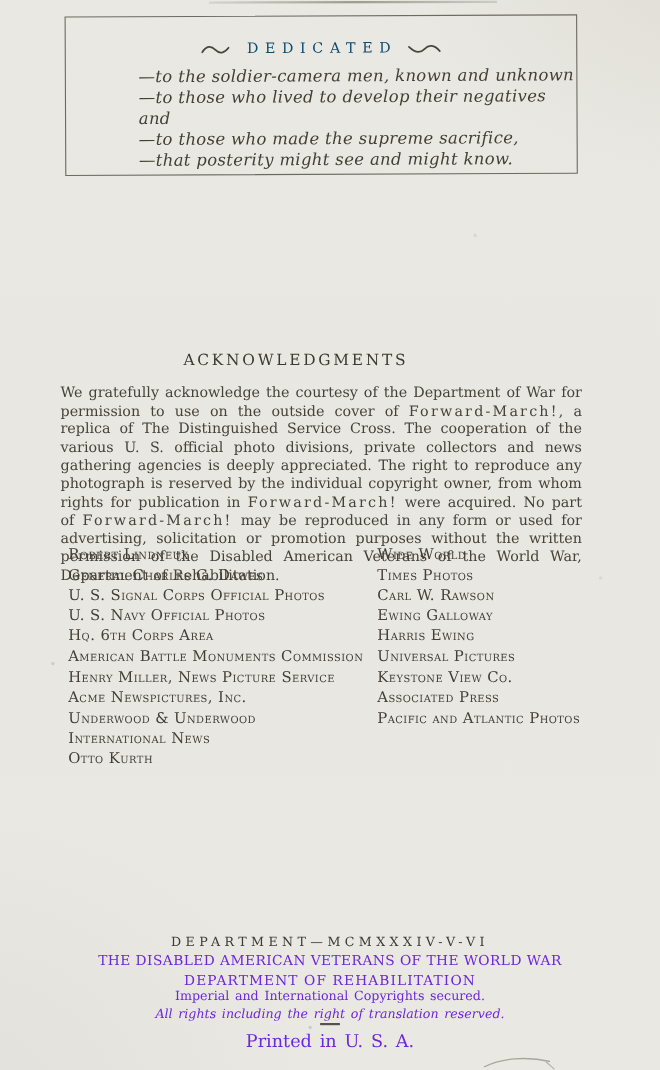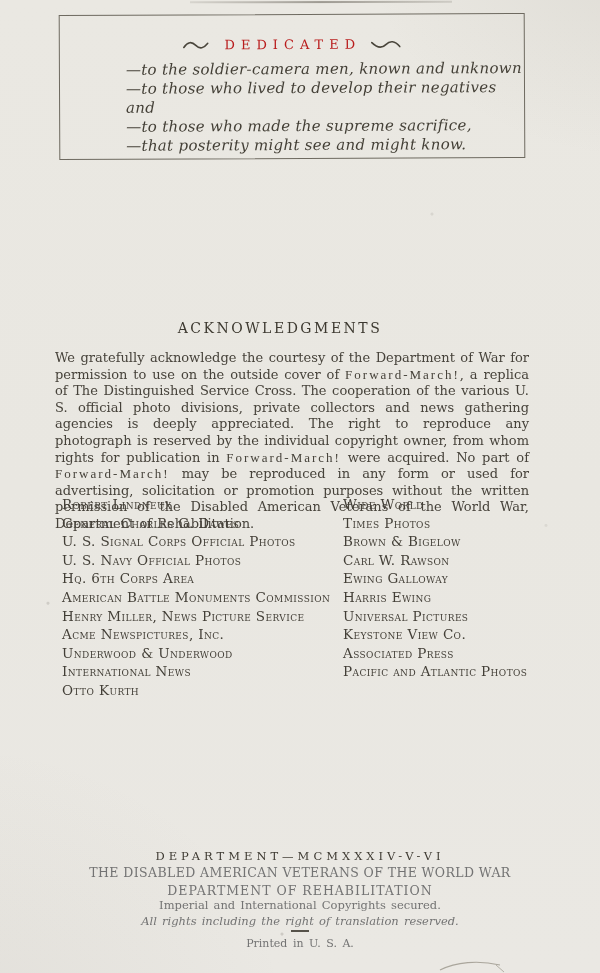--- a/index.html
+++ b/index.html
@@ -34,74 +34,74 @@
     left: 59px; top: 14px; width: 466px; height: 145px;
     border: 1px solid #6e6a60;
     transform: rotate(-0.25deg);
     box-sizing: border-box;
   }
   .dedication-header {
     margin-top: 22px;
     display: flex; align-items: center; justify-content: center; gap: 10px;
   }
   .dedication-title {
-    font-size: 13px; letter-spacing: 6px; color: #b91c1c;
+    font-size: 13px; letter-spacing: 6px; color: #0c4a6e;
     text-indent: 6px;
   }
   .swash svg { display: block; }
   .swash-right { transform: scaleX(-1); }
   .dedication-lines {
     margin: 8px 0 0 66px;
     font-style: italic;
     font-size: 15px;
     line-height: 19px;
     color: #433f36;
     letter-spacing: 0.3px;
   }
 
   
   .ack-heading {
-    left: 16px; top: 320px; width: 528px;
+    left: 5px; top: 320px; width: 528px;
     text-align: center;
     font-size: 14px; letter-spacing: 2.5px;
     color: #3d3930;
   }
   .ack-paragraph {
     left: 55px; top: 350px; width: 474px;
     text-align: justify;
     font-size: 13px; line-height: 16.6px;
     color: #46423a;
     word-spacing: 1px;
   }
-  .ack-paragraph .spaced { letter-spacing: 2px; font-family: Liberation Serif, serif; }
+  .ack-paragraph .spaced { letter-spacing: 2px; }
 
   
   .credits-col {
     top: 495px;
     font-variant: small-caps;
     font-size: 13.5px;
     color: #433f37;
     letter-spacing: 0.4px;
   }
   .credits-left  { left: 62px;  width: 280px; }
   .credits-right { left: 343px; width: 250px; }
   .credit-row { height: 18.6px; line-height: 18.6px; white-space: nowrap; }
 
   
-  .c-line { left: 0; width: 600px; text-align: center; color: #737373; }
+  .c-line { left: 0; width: 600px; text-align: center; color: #6d28d9; }
   .c1 { top: 849px; font-size: 11.5px; letter-spacing: 4px; color: #3f3b33; }
   .c2 { top: 865px; font-size: 12.5px; letter-spacing: 0.4px; }
   .c3 { top: 883px; font-size: 12.5px; letter-spacing: 1px; }
   .c4 { top: 898px; font-size: 11.5px; word-spacing: 1.5px; }
   .c5 { top: 914px; font-size: 11.5px; word-spacing: 1.5px; font-style: italic; }
   .c-sep {
     left: 291px; top: 930px; width: 18px; height: 1.5px;
     background: #56524a;
   }
-  .c6 { top: 937px; font-size: 11px; word-spacing: 2px; }
+  .c6 { top: 937px; font-size: 16px; word-spacing: 2px; }
 
   .page-curl { left: 438px; top: 952px; }
 </style>
 </head>
 <body>
 
 <div class="abs top-line"></div>
 
 <div class="abs dedication-box">
   <div class="dedication-header">
@@ -137,21 +137,20 @@
   <div class="credit-row">American Battle Monuments Commission</div>
   <div class="credit-row">Henry Miller, News Picture Service</div>
   <div class="credit-row">Acme Newspictures, Inc.</div>
   <div class="credit-row">Underwood &amp; Underwood</div>
   <div class="credit-row">International News</div>
   <div class="credit-row">Otto Kurth</div>
 </div>
 <div class="abs credits-col credits-right">
   <div class="credit-row">Wide World</div>
   <div class="credit-row">Times Photos</div>
-  <div class="credit-row">Brown &amp; Bigelow</div>
   <div class="credit-row">Carl W. Rawson</div>
   <div class="credit-row">Ewing Galloway</div>
   <div class="credit-row">Harris Ewing</div>
   <div class="credit-row">Universal Pictures</div>
   <div class="credit-row">Keystone View Co.</div>
   <div class="credit-row">Associated Press</div>
   <div class="credit-row">Pacific and Atlantic Photos</div>
 </div>
 
 <div class="abs c-line c1">DEPARTMENT—MCMXXXIV-V-VI</div>

